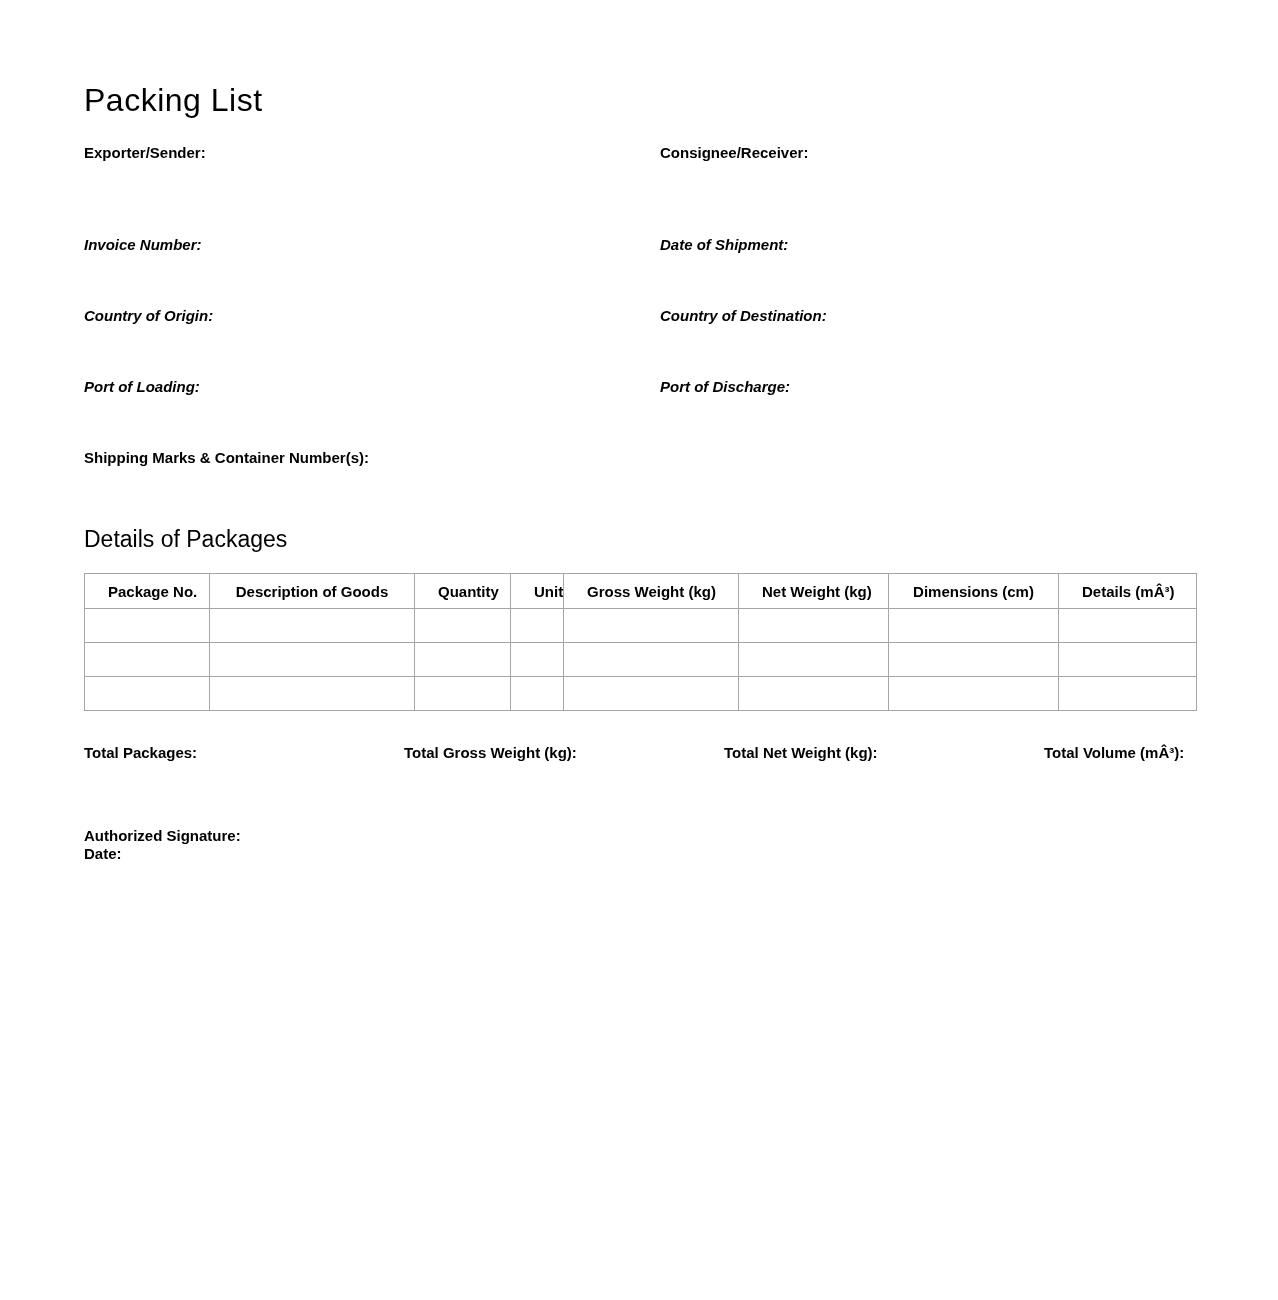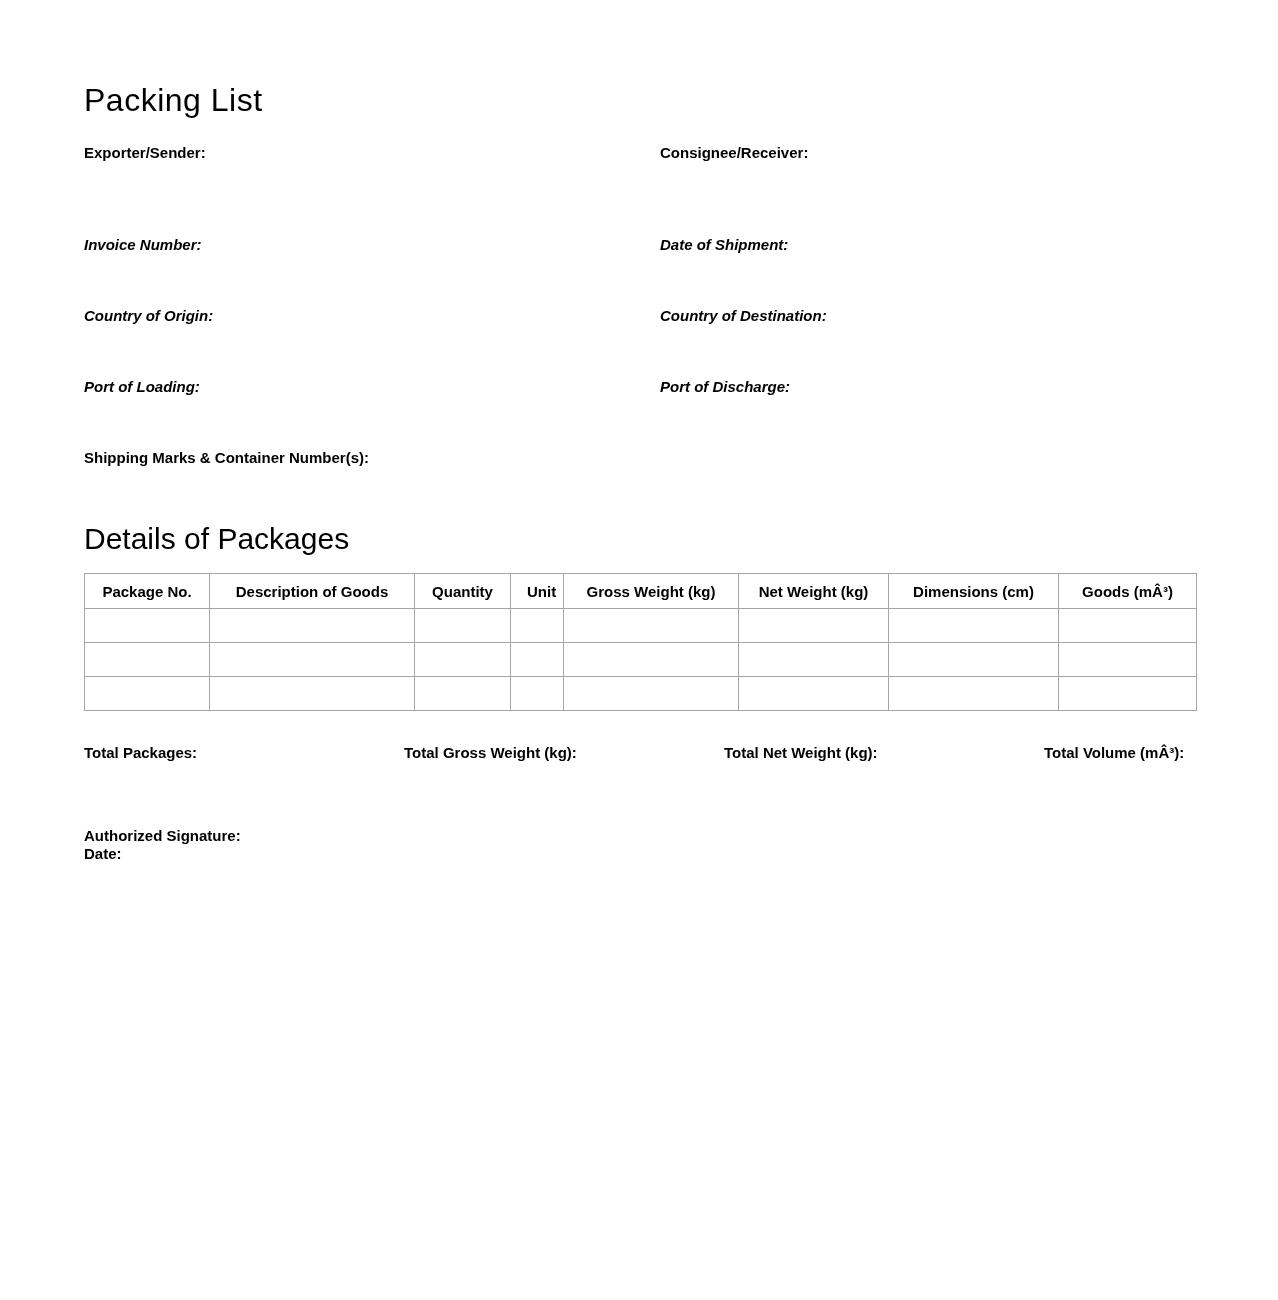--- a/index.html
+++ b/index.html
@@ -35,34 +35,34 @@
     display: flex;
   }
   .pair-cell {
     width: 576px;
     flex: 0 0 576px;
   }
   .row-parties   { margin-bottom: 74px; }
   .row-std       { margin-bottom: 53px; font-style: italic; }
   .row-marks     { margin-bottom: 0; }
   h2.section-heading {
-    font-size: 30px;
+    font-size: 23px;
     font-weight: 400;
     line-height: 24px;
     margin: 60px 0 22px 0;
   }
   table.packages {
     border-collapse: collapse;
     table-layout: fixed;
     width: 1112px;
   }
   table.packages th,
   table.packages td {
     border: 1px solid #a6a6a6;
-    padding: 0 16px;
+    padding: 0 23px;
     box-sizing: border-box;
   }
   table.packages th {
     height: 35px;
     font-size: 15px;
     font-weight: 700;
     text-align: center;
     vertical-align: middle;
     white-space: nowrap;
   }
@@ -144,21 +144,21 @@
     </colgroup>
     <thead>
       <tr>
         <th>Package No.</th>
         <th>Description of Goods</th>
         <th>Quantity</th>
         <th>Unit</th>
         <th>Gross Weight (kg)</th>
         <th>Net Weight (kg)</th>
         <th>Dimensions (cm)</th>
-        <th>Goods (mÂ³)</th>
+        <th>Details (mÂ³)</th>
       </tr>
     </thead>
     <tbody>
       <tr>
         <td></td>
         <td></td>
         <td></td>
         <td></td>
         <td></td>
         <td></td>

